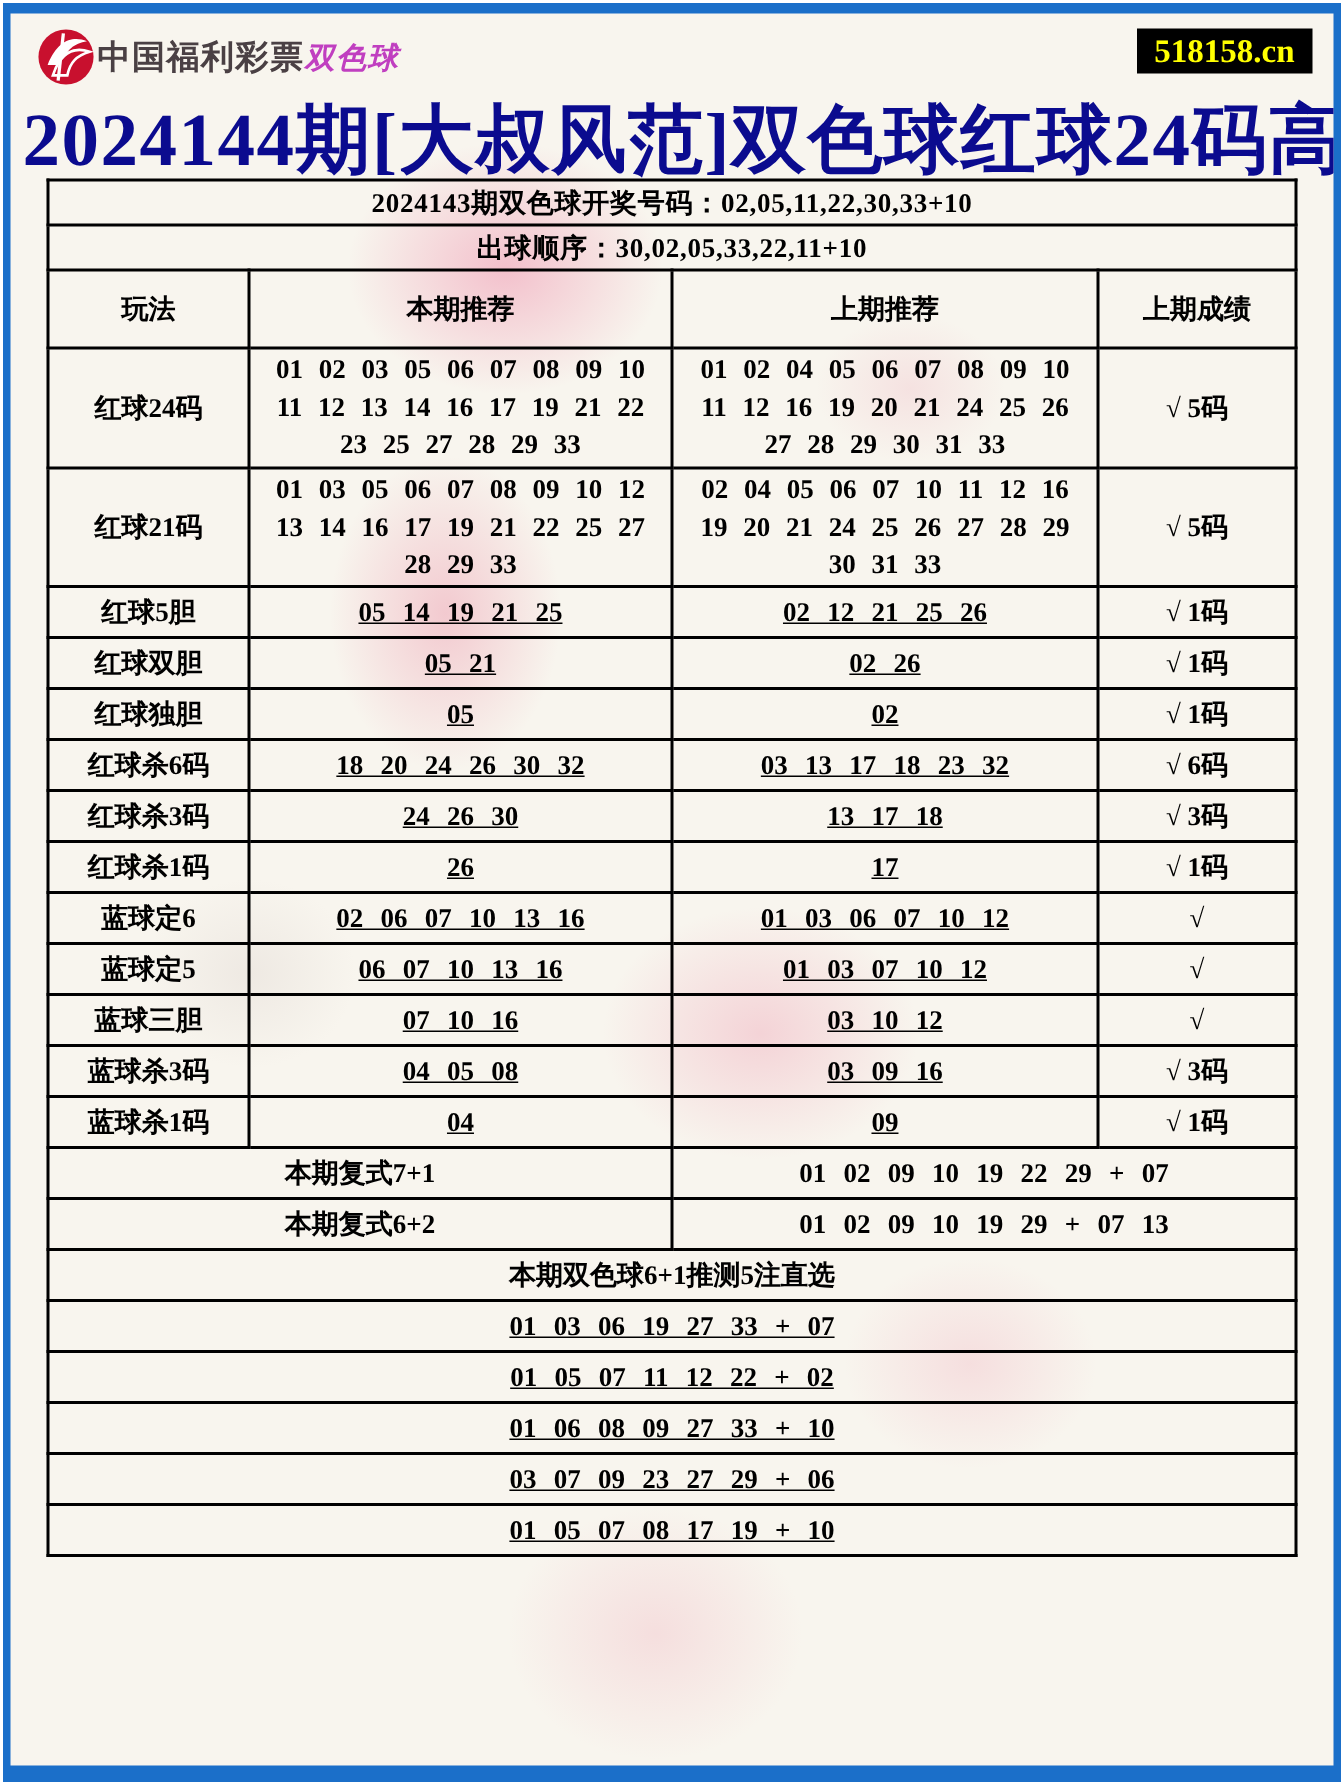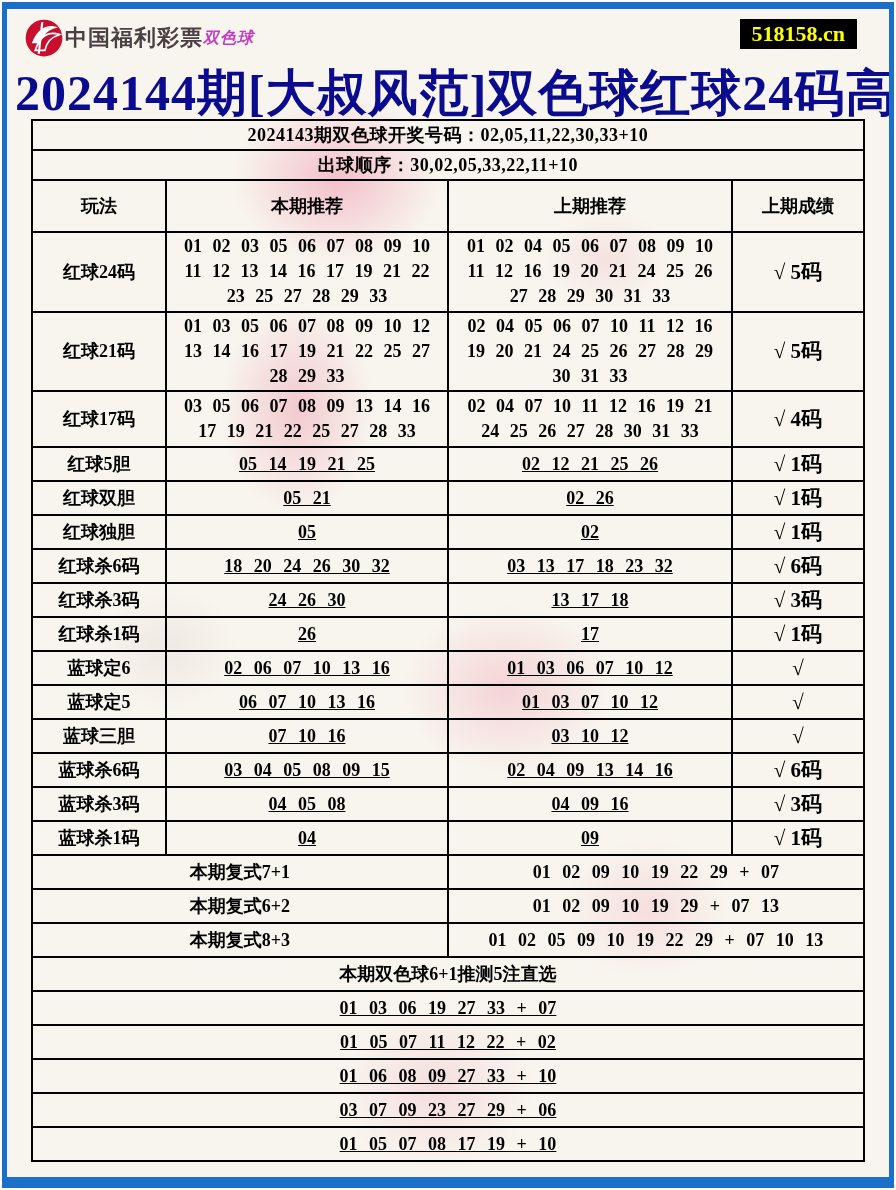--- a/index.html
+++ b/index.html
@@ -18,23 +18,23 @@
       radial-gradient(140px 120px at 430px 1080px, rgba(238,170,185,.30), rgba(238,170,185,0) 70%),
       radial-gradient(100px 90px at 160px 640px, rgba(215,205,200,.30), rgba(215,205,200,0) 70%),
       #f8f5ee;
     overflow:hidden;
     position:relative;
   }
   .header { height:52px; position:relative; padding-top:8px; }
   .brand { display:flex; align-items:center; gap:0; margin-left:16px; }
   .brand svg { width:42px; height:42px; }
   .brand-cn { font-size:22px; font-weight:bold; color:#4a4044; letter-spacing:1px; }
-  .brand-product { font-size:16px; font-weight:bold; font-style:italic; color:var(--brand-product,#c03fc0); letter-spacing:1px; }
+  .brand-product { font-size:20px; font-weight:bold; font-style:italic; color:var(--brand-product,#c03fc0); letter-spacing:1px; }
   .badge {
-    position:absolute; top:10px; right:32px;
+    position:absolute; top:10px; right:14px;
     background:var(--badge-bg,#000000); color:var(--badge-text,#ffff00);
     font-family:"Liberation Serif", serif; font-weight:bold; font-size:22px;
     padding:2px 12px; line-height:26px;
   }
   .title {
     margin:4px 8px 6px 8px; text-align:center;
     font-family:"Liberation Serif", serif; font-weight:bold;
     font-size:50px; line-height:40px; letter-spacing:1px;
     color:var(--title,#0b0b8f);
     white-space:nowrap;
@@ -45,21 +45,21 @@
   }
   table.main td, table.main th { border:2px solid #000; padding:1px 6px; text-align:center; vertical-align:middle; }
   tr.info  { height:30px; }
   tr.info td { font-size:18px; letter-spacing:0.5px;text-align:center; }
   tr.head  { height:52px; }
   tr.h1 { height:34px; }
   tr.h2 { height:56px; }
   tr.h3 { height:76px; }
   td.nums { word-spacing:7px;text-decoration:underline; }
   td.nums-multi { text-align:left; padding:1px 10px 1px 6px; word-spacing:6px; line-height:1.4; }
-  td.result { font-size:21px; }
+  td.result { font-size:18px; }
   td.duplex-nums { word-spacing:7px; }
 </style>
 </head>
 <body>
 
 <div class="page">
 
   <div class="header">
     <div class="brand">
       <svg viewBox="0 0 48 48" aria-hidden="true">
@@ -104,26 +104,20 @@
       <td class="nums-multi">01 02 03 05 06 07 08 09 10 11 12 13 14 16 17 19 21 22 23 25 27 28 29 33</td>
       <td class="nums-multi">01 02 04 05 06 07 08 09 10 11 12 16 19 20 21 24 25 26 27 28 29 30 31 33</td>
       <td class="result">√ 5码</td>
     </tr>
     <tr class="h3">
       <td>红球21码</td>
       <td class="nums-multi">01 03 05 06 07 08 09 10 12 13 14 16 17 19 21 22 25 27 28 29 33</td>
       <td class="nums-multi">02 04 05 06 07 10 11 12 16 19 20 21 24 25 26 27 28 29 30 31 33</td>
       <td class="result">√ 5码</td>
     </tr>
-    <tr class="h2">
-      <td>红球17码</td>
-      <td class="nums-multi">03 05 06 07 08 09 13 14 16 17 19 21 22 25 27 28 33</td>
-      <td class="nums-multi">02 04 07 10 11 12 16 19 21 24 25 26 27 28 30 31 33</td>
-      <td class="result">√ 4码</td>
-    </tr>
     <tr class="h1">
       <td>红球5胆</td>
       <td class="nums">05 14 19 21 25</td>
       <td class="nums">02 12 21 25 26</td>
       <td class="result">√ 1码</td>
     </tr>
     <tr class="h1">
       <td>红球双胆</td>
       <td class="nums">05 21</td>
       <td class="nums">02 26</td>
@@ -165,50 +159,40 @@
       <td class="nums">01 03 07 10 12</td>
       <td class="result">√</td>
     </tr>
     <tr class="h1">
       <td>蓝球三胆</td>
       <td class="nums">07 10 16</td>
       <td class="nums">03 10 12</td>
       <td class="result">√</td>
     </tr>
     <tr class="h1">
-      <td>蓝球杀6码</td>
-      <td class="nums">03 04 05 08 09 15</td>
-      <td class="nums">02 04 09 13 14 16</td>
-      <td class="result">√ 6码</td>
-    </tr>
-    <tr class="h1">
       <td>蓝球杀3码</td>
       <td class="nums">04 05 08</td>
-      <td class="nums">04 09 16</td>
+      <td class="nums">03 09 16</td>
       <td class="result">√ 3码</td>
     </tr>
     <tr class="h1">
       <td>蓝球杀1码</td>
       <td class="nums">04</td>
       <td class="nums">09</td>
       <td class="result">√ 1码</td>
     </tr>
 
     <tr class="h1">
       <td colspan="2">本期复式7+1</td>
       <td colspan="2" class="duplex-nums">01 02 09 10 19 22 29 + 07</td>
     </tr>
     <tr class="h1">
       <td colspan="2">本期复式6+2</td>
       <td colspan="2" class="duplex-nums">01 02 09 10 19 29 + 07 13</td>
     </tr>
-    <tr class="h1">
-      <td colspan="2">本期复式8+3</td>
-      <td colspan="2" class="duplex-nums">01 02 05 09 10 19 22 29 + 07 10 13</td>
-    </tr>
 
     <tr class="h1">
       <td colspan="4">本期双色球6+1推测5注直选</td>
     </tr>
     <tr class="h1">
       <td colspan="4" class="nums">01 03 06 19 27 33 + 07</td>
     </tr>
     <tr class="h1">
       <td colspan="4" class="nums">01 05 07 11 12 22 + 02</td>
     </tr>

